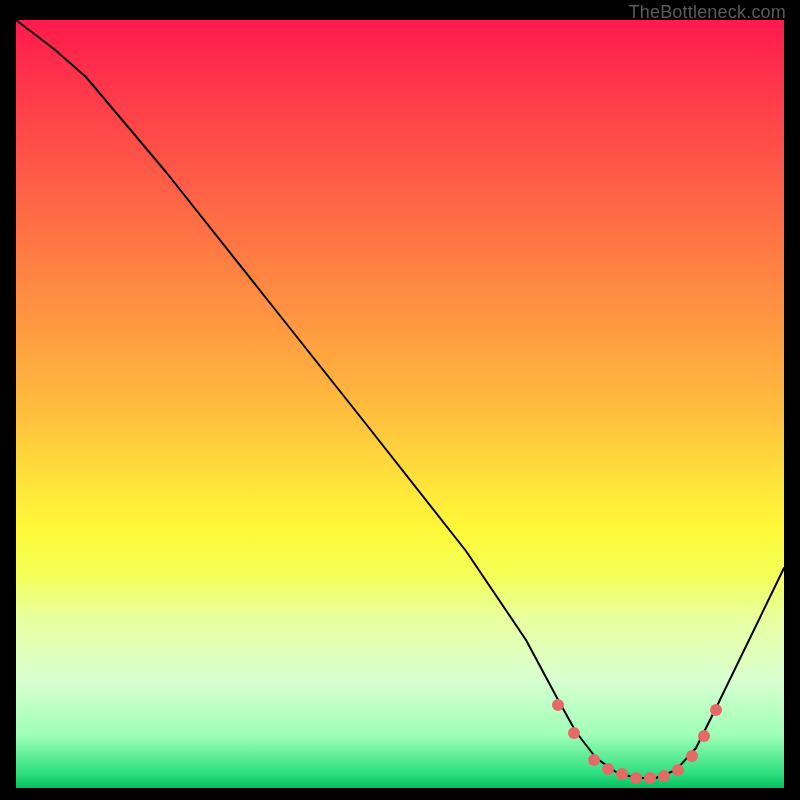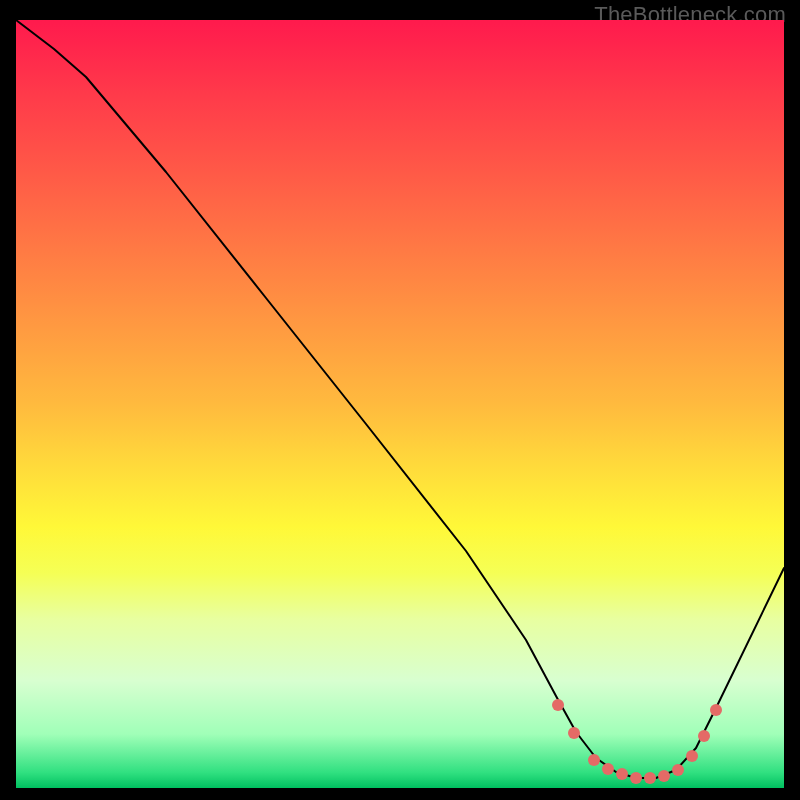--- a/index.html
+++ b/index.html
@@ -37,21 +37,21 @@
       #a0ffb8 93%,
       #30e080 98%,
       #00c060 100%
     );
   }
   .watermark {
     position: absolute;
     top: 2px;
     right: 14px;
     font-family: Arial, Helvetica, sans-serif;
-    font-size: 22px;
+    font-size: 18px;
     font-weight: 500;
     color: #5a5a5a;
     letter-spacing: 0.2px;
   }
   svg.curve-layer {
     position: absolute;
     left: 0;
     top: 0;
     width: 768px;
     height: 768px;

